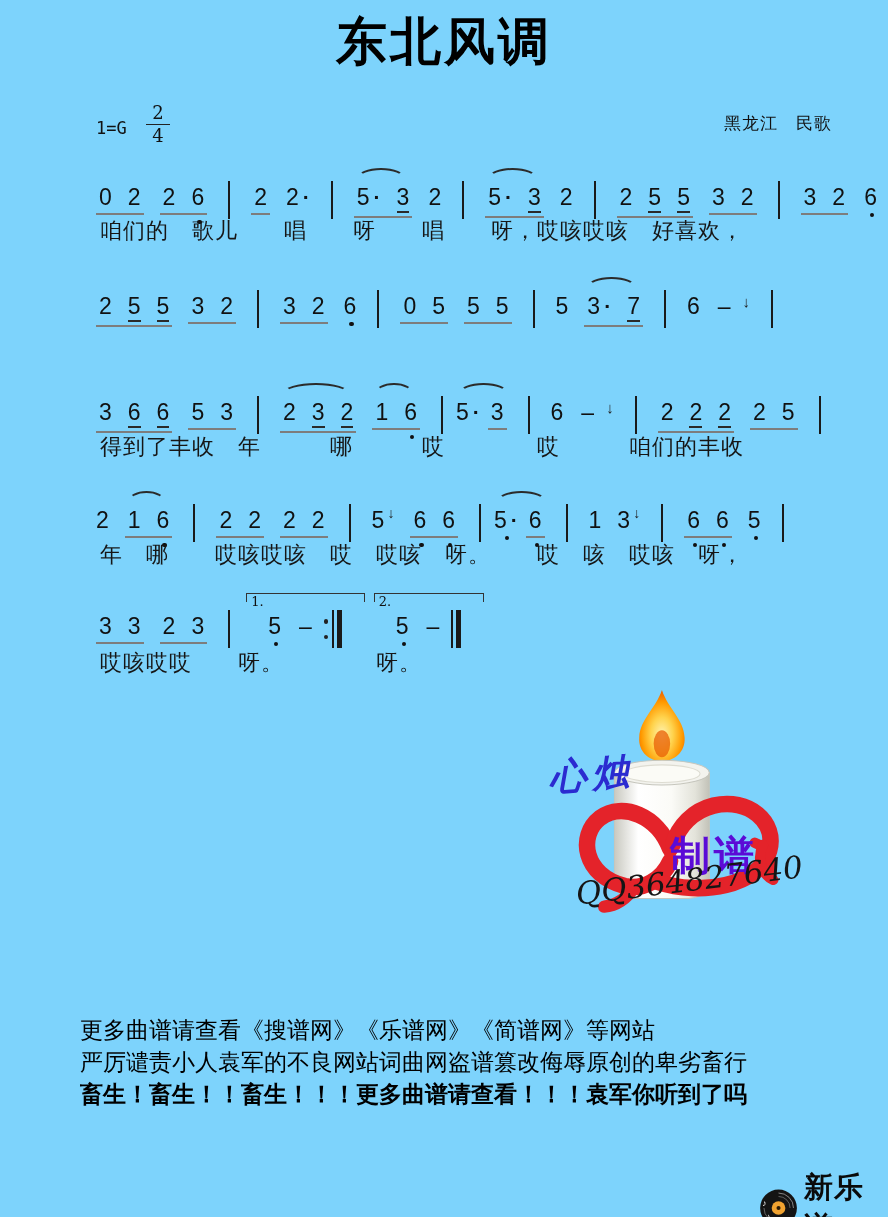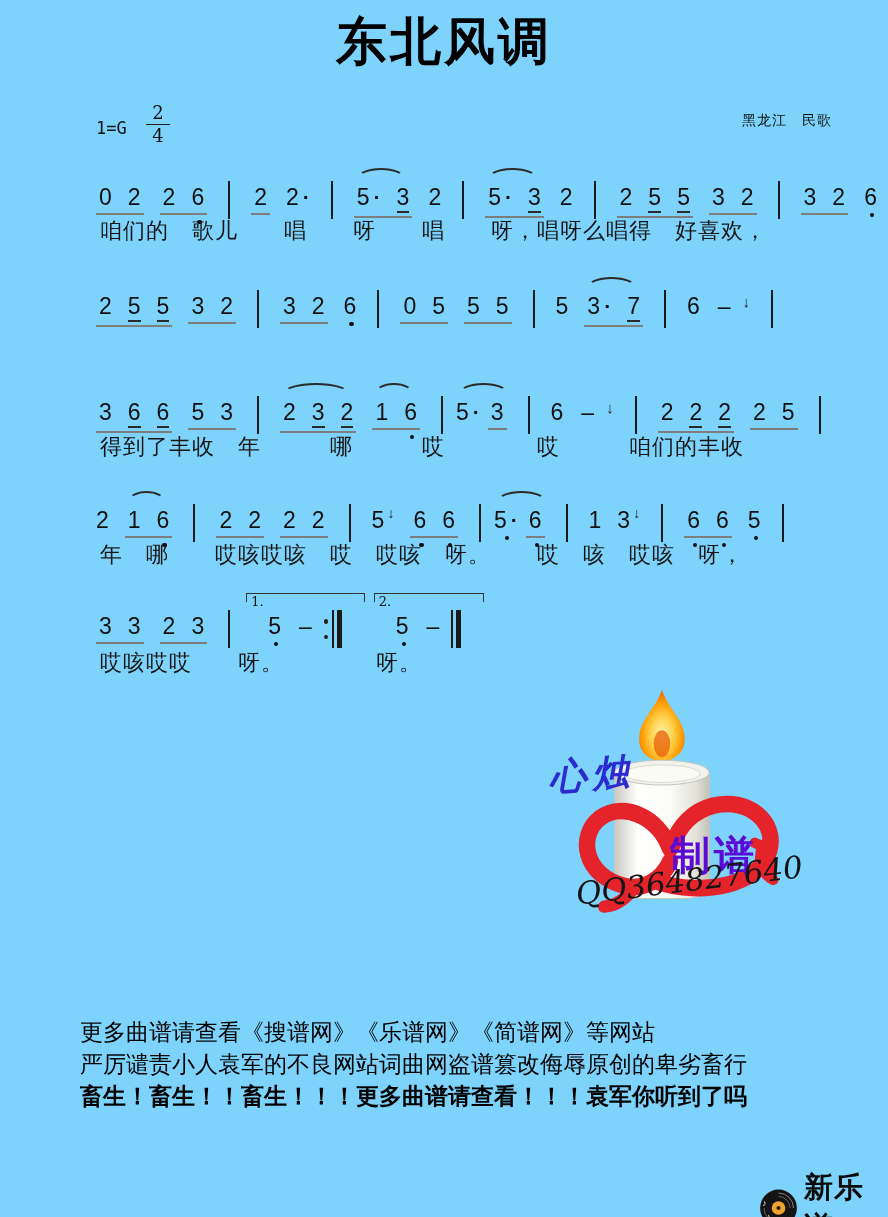--- a/index.html
+++ b/index.html
@@ -8,21 +8,21 @@
 
   .title{position:absolute;top:8px;left:0;right:0;margin:0;text-align:center;
          font-size:51px;font-weight:bold;letter-spacing:3px;color:#000;}
 
   .meta-key{position:absolute;left:96px;top:118px;font-size:17px;
             font-family:"DejaVu Sans Mono","Liberation Mono",monospace;text-align:right;}
   .meter{position:absolute;left:146px;top:102px;width:24px;text-align:center;
          font-family:"DejaVu Serif","Liberation Serif",serif;font-size:18px;line-height:22px;}
   .meter .num{display:block;border-bottom:1.5px solid #222;padding:0 4px;}
   .meter .den{display:block;padding:0 4px;}
-  .source{position:absolute;right:56px;top:112px;font-size:14px;letter-spacing:1px;
+  .source{position:absolute;right:56px;top:112px;font-size:17px;letter-spacing:1px;
           font-family:"DejaVu Serif","Liberation Serif",serif;}
 
   
   .mline{position:absolute;left:88px;display:flex;align-items:flex-start;height:46px;}
   .note{position:relative;display:inline-flex;align-items:flex-start;
         font-size:23px;line-height:26px;margin:0 8px;}
   .beam .note,.grp .note{margin:0;}
   .nv{display:inline-block;}
   .aug{margin-left:4px;font-weight:bold;font-size:21px;line-height:26px;}
   .note .arrw{font-size:14px;line-height:14px;margin-left:3px;margin-top:-1px;color:#222;}
@@ -60,21 +60,21 @@
   .logo svg{position:absolute;left:0;top:0;}
   .wm-name{position:absolute;left:14px;top:64px;font-size:37px;font-weight:bold;
            font-style:italic;color:#2b2bd0;letter-spacing:6px;transform:rotate(-4deg);}
   .wm-suffix{position:absolute;left:135px;top:142px;font-size:40px;font-weight:bold;
            color:#5b0bd6;letter-spacing:4px;}
   .wm-qq{position:absolute;left:40px;top:176px;font-size:31px;font-style:italic;
            font-family:"DejaVu Serif","Liberation Serif",serif;color:#151515;
            transform:rotate(-7deg);white-space:nowrap;}
 
   
-  .foot{position:absolute;left:80px;top:1016px;font-size:23px;line-height:32px;color:#000;}
+  .foot{position:absolute;left:80px;top:1016px;font-size:23px;line-height:32px;color:#000;font-family:Liberation Mono, monospace;}
   .foot .b{font-weight:bold;}
   .brand{position:absolute;left:758px;top:1168px;display:flex;align-items:center;gap:5px;}
   .brandtext{font-size:29px;font-weight:bold;letter-spacing:1px;color:#0a0a0a;}
 </style>
 </head>
 <body>
 
 <div class="page">
 
   <h1 class="title">东北风调</h1>
@@ -167,21 +167,21 @@
         </span>
         <span class="note">
           <span class="nv">2</span>
         </span>
       </span>
       <span class="note">
         <span class="nv">6</span>
         <i class="ldot"></i>
       </span>
     </div>
-  <div class="lyr" style="top:216px">咱们的　歌儿　　唱　　呀　　唱　　呀，唱呀么唱得　好喜欢，</div>
+  <div class="lyr" style="top:216px">咱们的　歌儿　　唱　　呀　　唱　　呀，哎咳哎咳　好喜欢，</div>
 
   <div class="mline" style="top:293px">
       <span class="beam">
         <span class="note">
           <span class="nv">2</span>
         </span>
         <span class="note u2">
           <span class="nv">5</span>
         </span>
         <span class="note u2">

